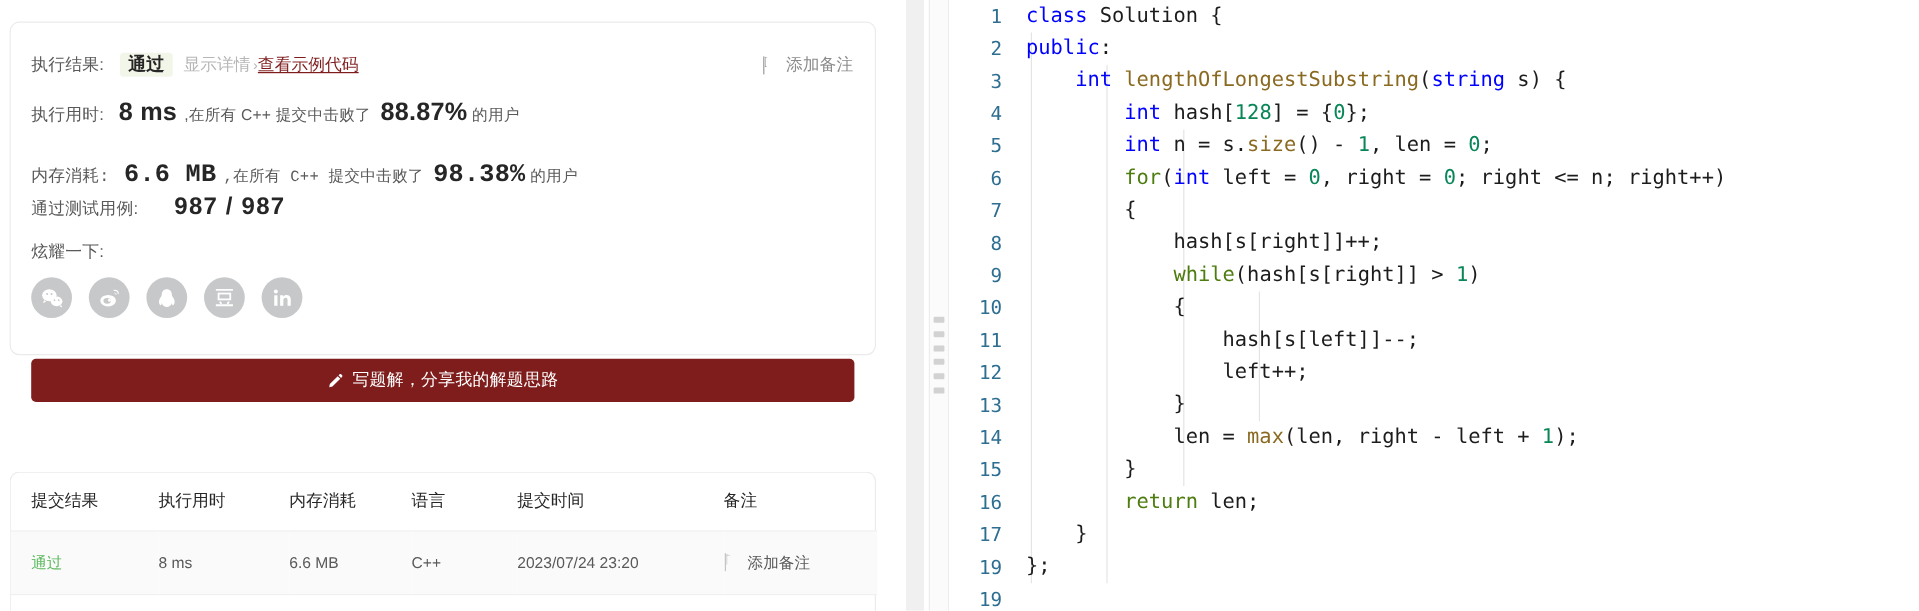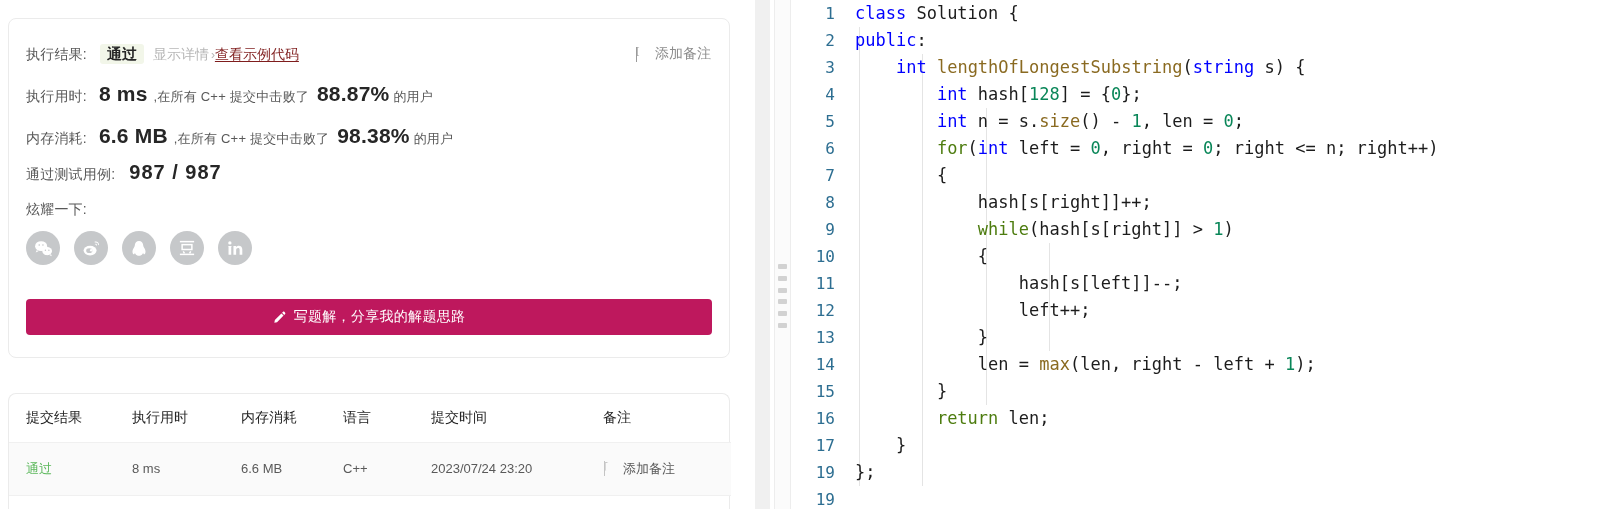--- a/index.html
+++ b/index.html
@@ -21,34 +21,34 @@
   }
 
   .card {
     position: absolute;
     left: 8px;
     width: 722px;
     background: #ffffff;
     border: 1px solid #ebebeb;
     border-radius: 8px;
   }
-  .card-result { top: 18px; height: 340px; padding-left: 44px; }
+  .card-result { top: 18px; height: 278px; padding-left: 44px; }
   .card-table  { top: 393px; height: 160px; border-radius: 8px 8px 0 0; border-bottom: none; }
 
   
   .res-row {
     position: absolute;
     left: 17px;
     display: flex;
     align-items: baseline;
     white-space: nowrap;
   }
   .r1 { top: 25px; }
   .r2 { top: 63px; }
-  .r3 { top: 105px; }
+  .r3 { top: 116px; font-family: Liberation Mono, monospace; }
   .r4 { top: 142px; }
   .r5 { top: 182px; }
 
   .lbl {
     font-size: 14px;
     color: #3c3c4399;
     color: #595959;
     letter-spacing: .2px;
   }
   .verdict {
@@ -88,21 +88,21 @@
     font-size: 13px;
     color: #595959;
     letter-spacing: .2px;
   }
   .mid.comma { margin-left: 2px; }
 
   .cases {
     font-size: 20px;
     font-weight: 700;
     color: #262626;
-    margin-left: 14px;
+    margin-left: 30px;
     letter-spacing: 1px;
   }
 
   
   .add-note-top {
     position: absolute;
     top: 26px; right: 18px;
     display: flex; align-items: center;
     font-size: 14px;
     color: #8c8c8c;
@@ -147,21 +147,21 @@
     cursor: pointer;
     color: #ffffff;
   }
   .sbtn svg { display: block; }
 
   
   .cta {
     position: absolute;
     left: 17px; top: 280px;
     width: 686px; height: 36px;
-    background: #be185d;
+    background: #7f1d1d;
     border-radius: 4px;
     display: flex; align-items: center; justify-content: center;
     color: #ffffff;
     font-size: 14px;
     cursor: pointer;
     border: none;
     font-family: inherit;
     letter-spacing: .3px;
   }
   .pencil { display: inline-flex; margin-right: 7px; }

